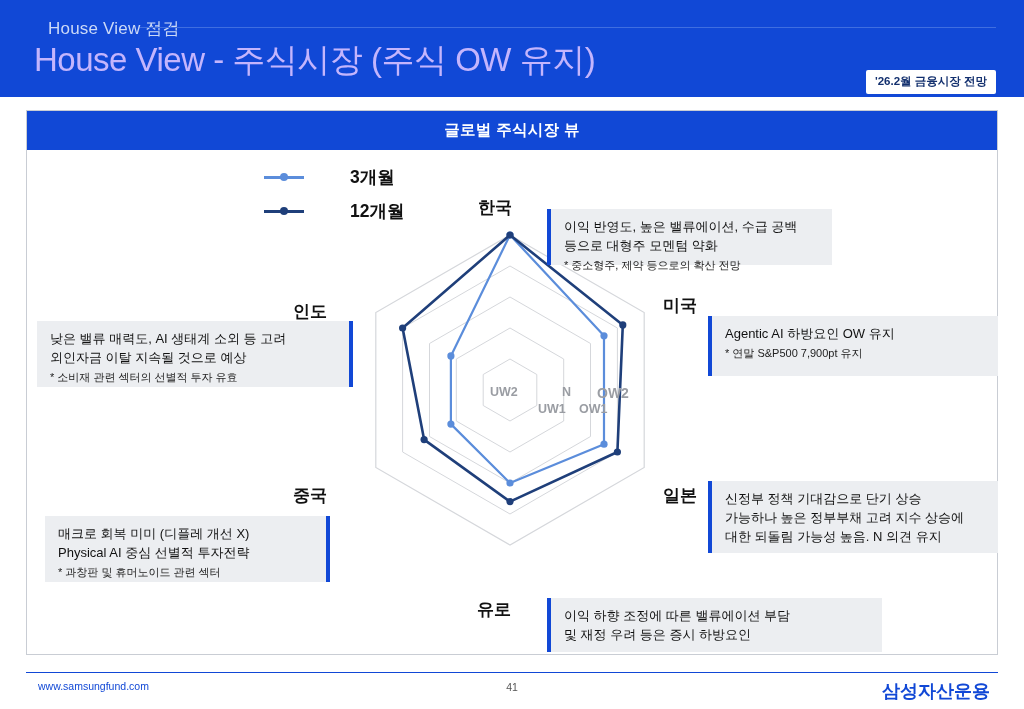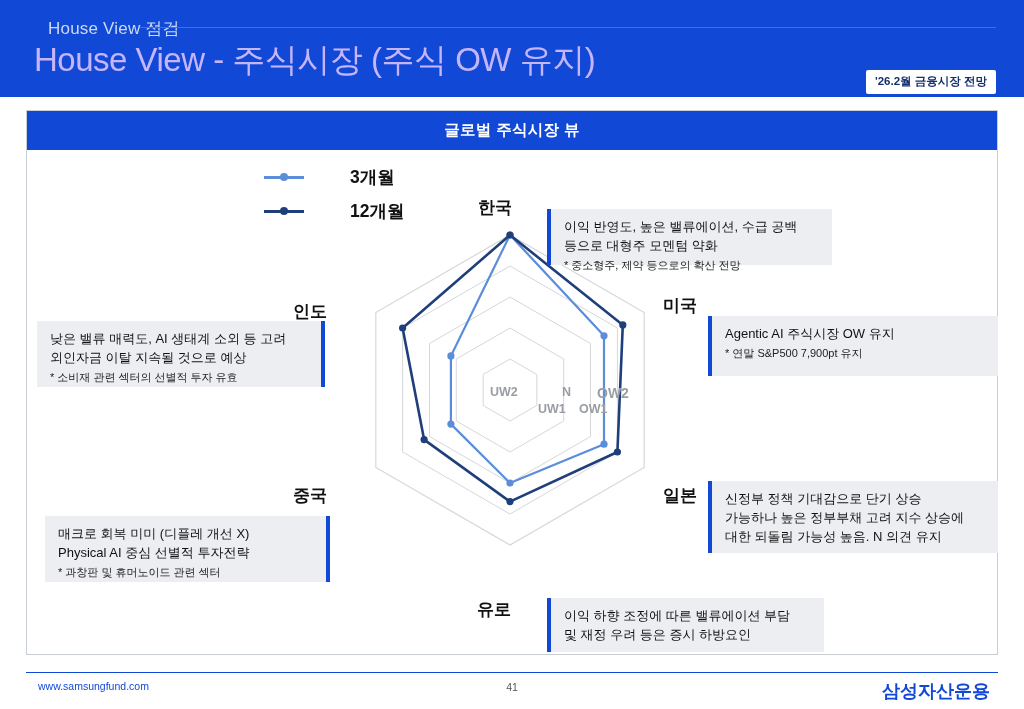--- a/index.html
+++ b/index.html
@@ -268,49 +268,49 @@
 <div class="callout right" style="left:547px; top:169px; width:285px; height:56px;margin-top:40px;">
   <div class="inner">
     <div class="l1">이익 반영도, 높은 밸류에이션, 수급 공백
 등으로 대형주 모멘텀 약화</div>
     <div class="l2">* 중소형주, 제약 등으로의 확산 전망</div>
   </div>
 </div>
 
 <div class="callout right" style="left:708px; top:316px; width:290px; height:60px;">
   <div class="inner">
-    <div class="l1">Agentic AI 주식시장 OW 유지</div>
+    <div class="l1">Agentic AI 하방요인 OW 유지</div>
     <div class="l2">* 연말 S&amp;P500 7,900pt 유지</div>
   </div>
 </div>
 
 <div class="callout right" style="left:708px; top:481px; width:290px; height:72px;">
   <div class="inner">
     <div class="l1">신정부 정책 기대감으로 단기 상승
 가능하나 높은 정부부채 고려 지수 상승에
 대한 되돌림 가능성 높음. N 의견 유지</div>
   </div>
 </div>
 
-<div class="callout right" style="left:547px; top:598px; width:277px; height:54px;">
+<div class="callout right" style="left:547px; top:598px; width:335px; height:54px;">
   <div class="inner">
     <div class="l1">이익 하향 조정에 따른 밸류에이션 부담
 및 재정 우려 등은 증시 하방요인</div>
   </div>
 </div>
 
 <div class="callout left" style="left:45px; top:516px; width:285px; height:66px;">
   <div class="inner">
     <div class="l1">매크로 회복 미미 (디플레 개선 X)
 Physical AI 중심 선별적 투자전략</div>
     <div class="l2">* 과창판 및 휴머노이드 관련 섹터</div>
   </div>
 </div>
 
-<div class="callout left" style="left:37px; top:321px; width:288px; height:66px;">
+<div class="callout left" style="left:37px; top:321px; width:316px; height:66px;">
   <div class="inner">
     <div class="l1">낮은 밸류 매력도, AI 생태계 소외 등 고려
 외인자금 이탈 지속될 것으로 예상</div>
     <div class="l2">* 소비재 관련 섹터의 선별적 투자 유효</div>
   </div>
 </div>
 
 <div class="footer-rule"></div>
 <div class="footer-url">www.samsungfund.com</div>
 <div class="footer-page">41</div>

